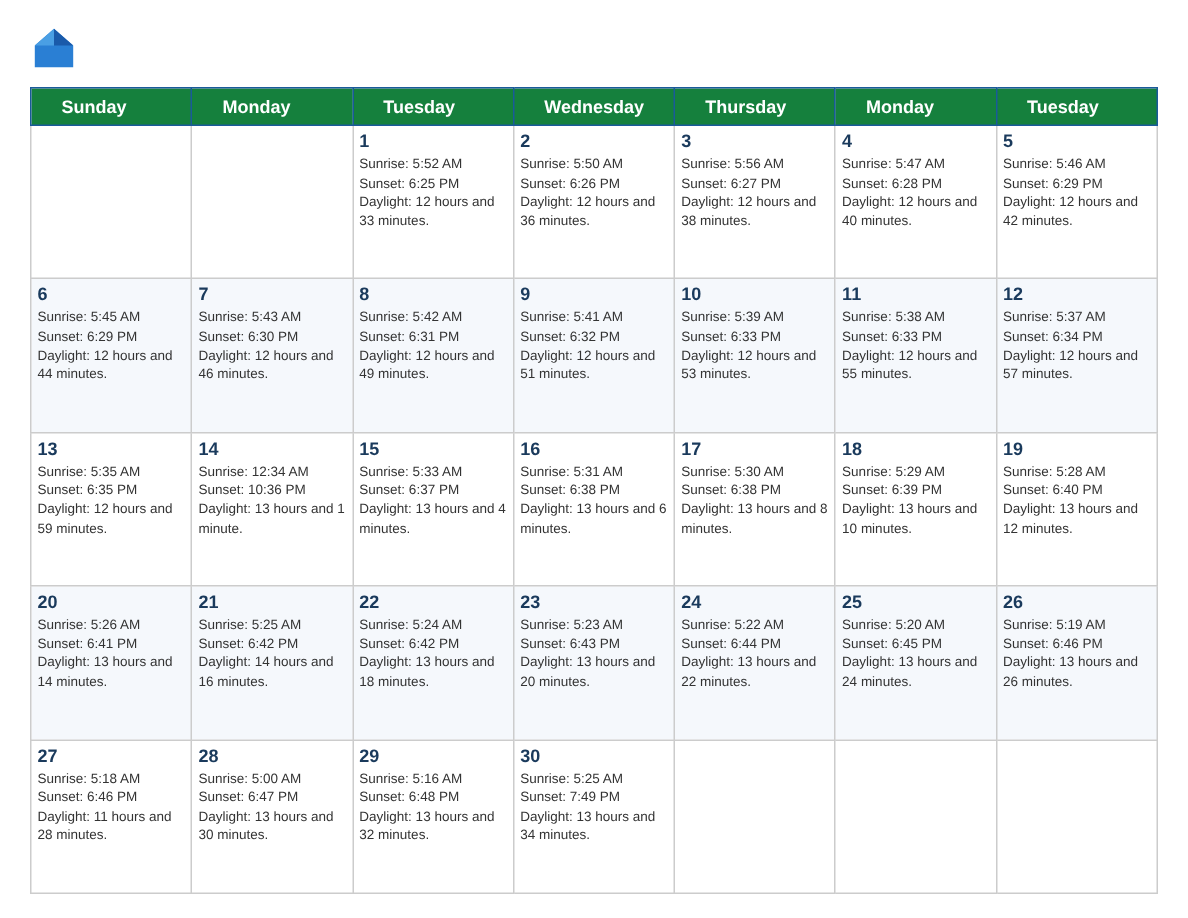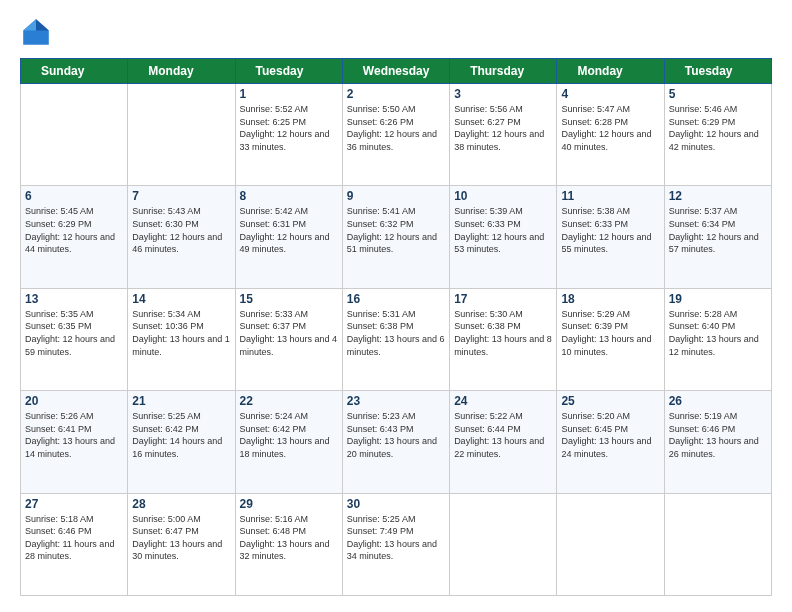--- a/index.html
+++ b/index.html
@@ -217,21 +217,21 @@
         </tr>
         <tr>
           <td>
             <span class="day-number">13</span>
             <div class="cell-text">Sunrise: 5:35 AM</div>
             <div class="cell-text">Sunset: 6:35 PM</div>
             <div class="cell-text">Daylight: 12 hours and 59 minutes.</div>
           </td>
           <td>
             <span class="day-number">14</span>
-            <div class="cell-text">Sunrise: 5:34 AM</div>
+            <div class="cell-text">Sunrise: 12:34 AM</div>
             <div class="cell-text">Sunset: 10:36 PM</div>
             <div class="cell-text">Daylight: 13 hours and 1 minute.</div>
           </td>
           <td>
             <span class="day-number">15</span>
             <div class="cell-text">Sunrise: 5:33 AM</div>
             <div class="cell-text">Sunset: 6:37 PM</div>
             <div class="cell-text">Daylight: 13 hours and 4 minutes.</div>
           </td>
           <td>

